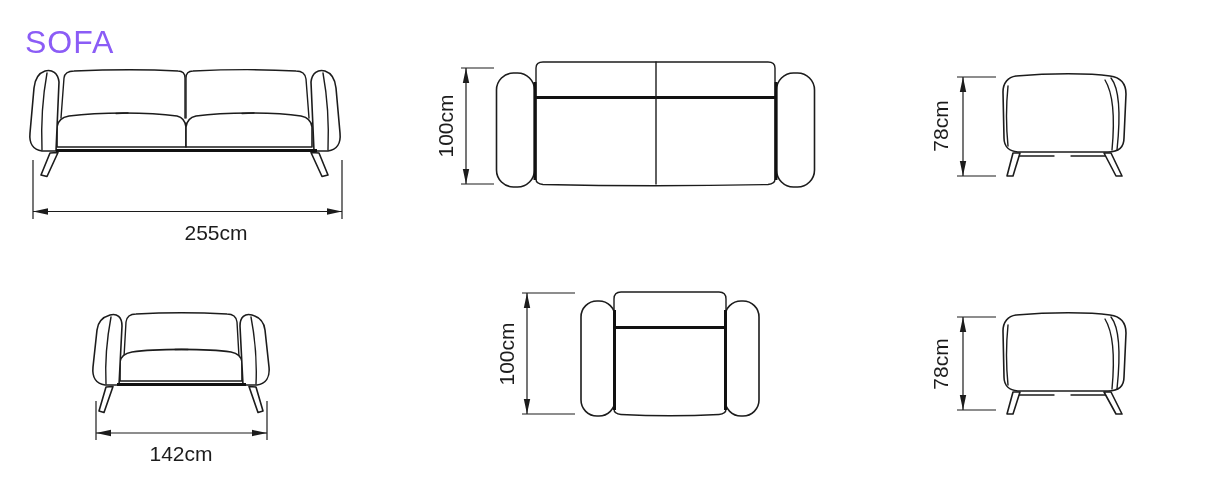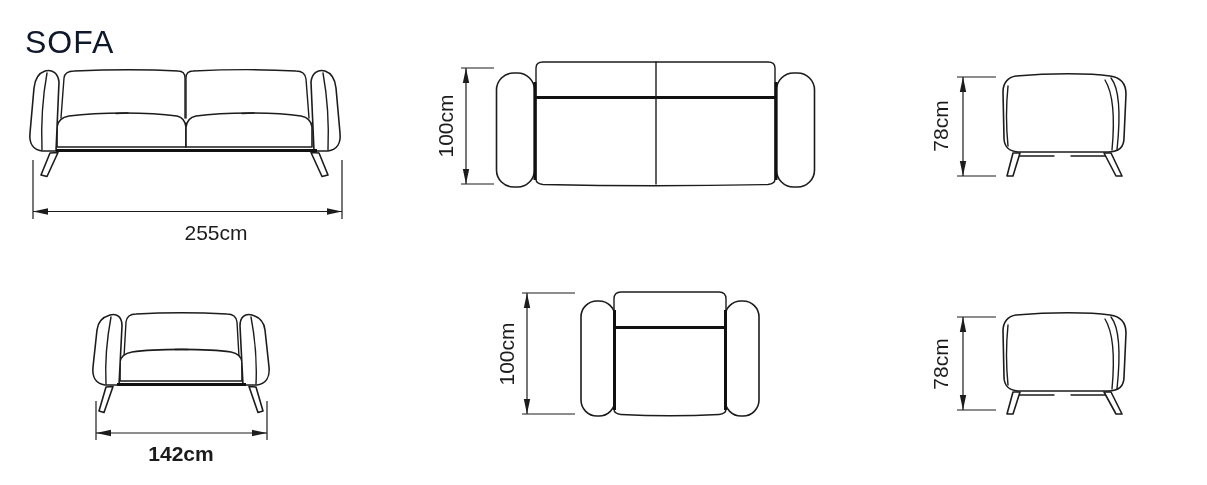--- a/index.html
+++ b/index.html
@@ -8,21 +8,21 @@
     width:1207px;height:485px;
     background:#ffffff;
     font-family:"Liberation Sans", sans-serif;
     overflow:hidden;
   }
   .title{
     position:absolute;
     left:25px;top:24px;
     font-size:32px;
     letter-spacing:1px;
-    color:#0f172a;
+    color:#8b5cf6;
   }
   .dim-label{
     position:absolute;
     font-size:21px;
     color:#1c1c1c;
     white-space:nowrap;
     transform:translate(-50%,-50%);
   }
   .dim-label.vertical{
     transform:translate(-50%,-50%) rotate(-90deg);
@@ -174,17 +174,17 @@
       <path class="dim" d="M 963 317 L 963 410"></path>
       <polygon class="arrow" points="963,317 959.8,332 966.2,332"></polygon>
       <polygon class="arrow" points="963,410 959.8,395 966.2,395"></polygon>
     </g>
 
   </svg>
 
   <div class="dim-label" style="left:187px;top:233px;margin-left:29px;">255cm</div>
   <div class="dim-label vertical" style="left:446px;top:126px;">100cm</div>
   <div class="dim-label vertical" style="left:941px;top:126px;">78cm</div>
-  <div class="dim-label" style="left:181px;top:454px;font-weight:bold;">142cm</div>
+  <div class="dim-label" style="left:181px;top:454px;">142cm</div>
   <div class="dim-label vertical" style="left:507px;top:354px;">100cm</div>
   <div class="dim-label vertical" style="left:941px;top:364px;">78cm</div>
 
 </div>
 
 </body></html>

